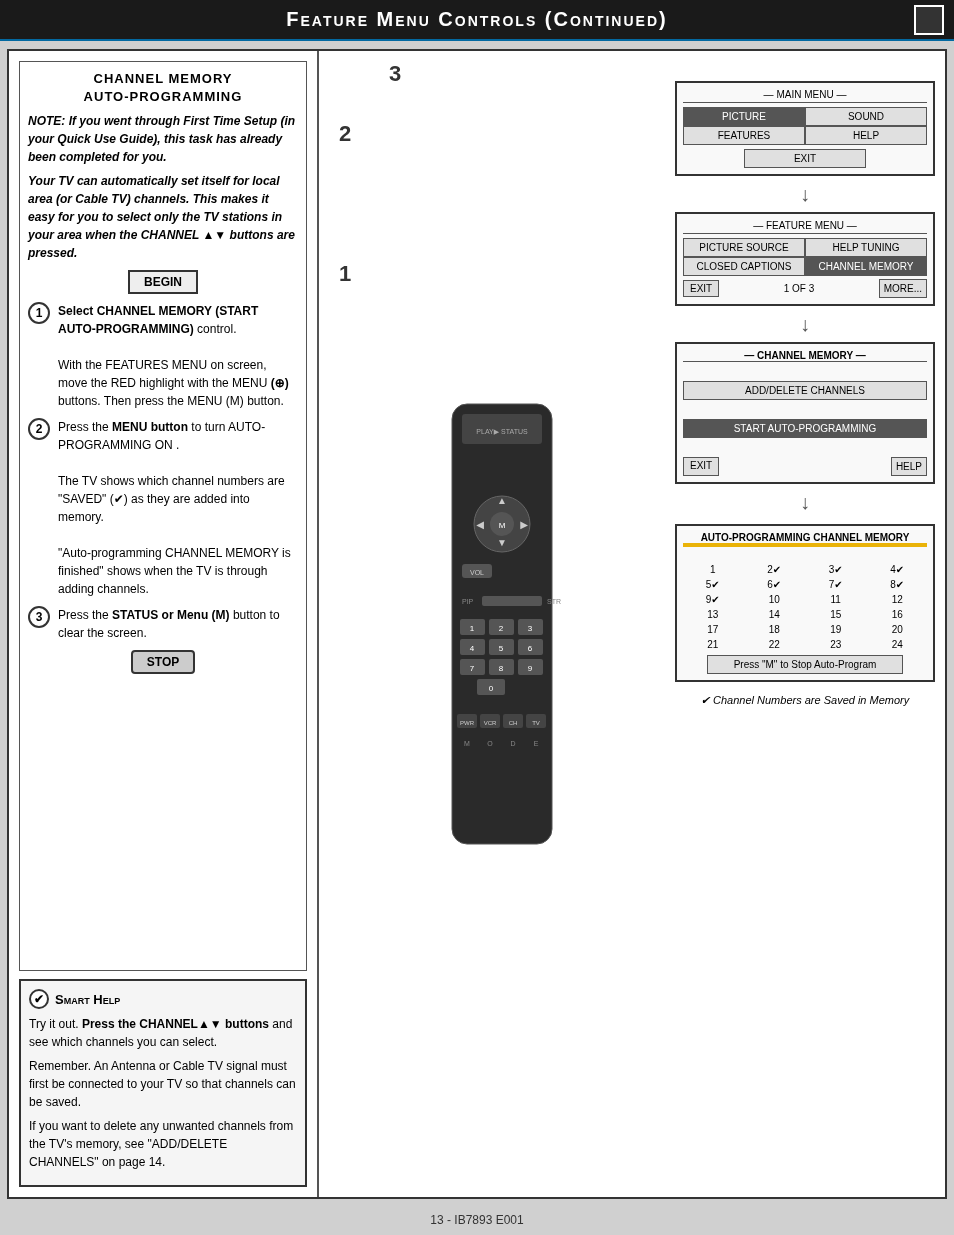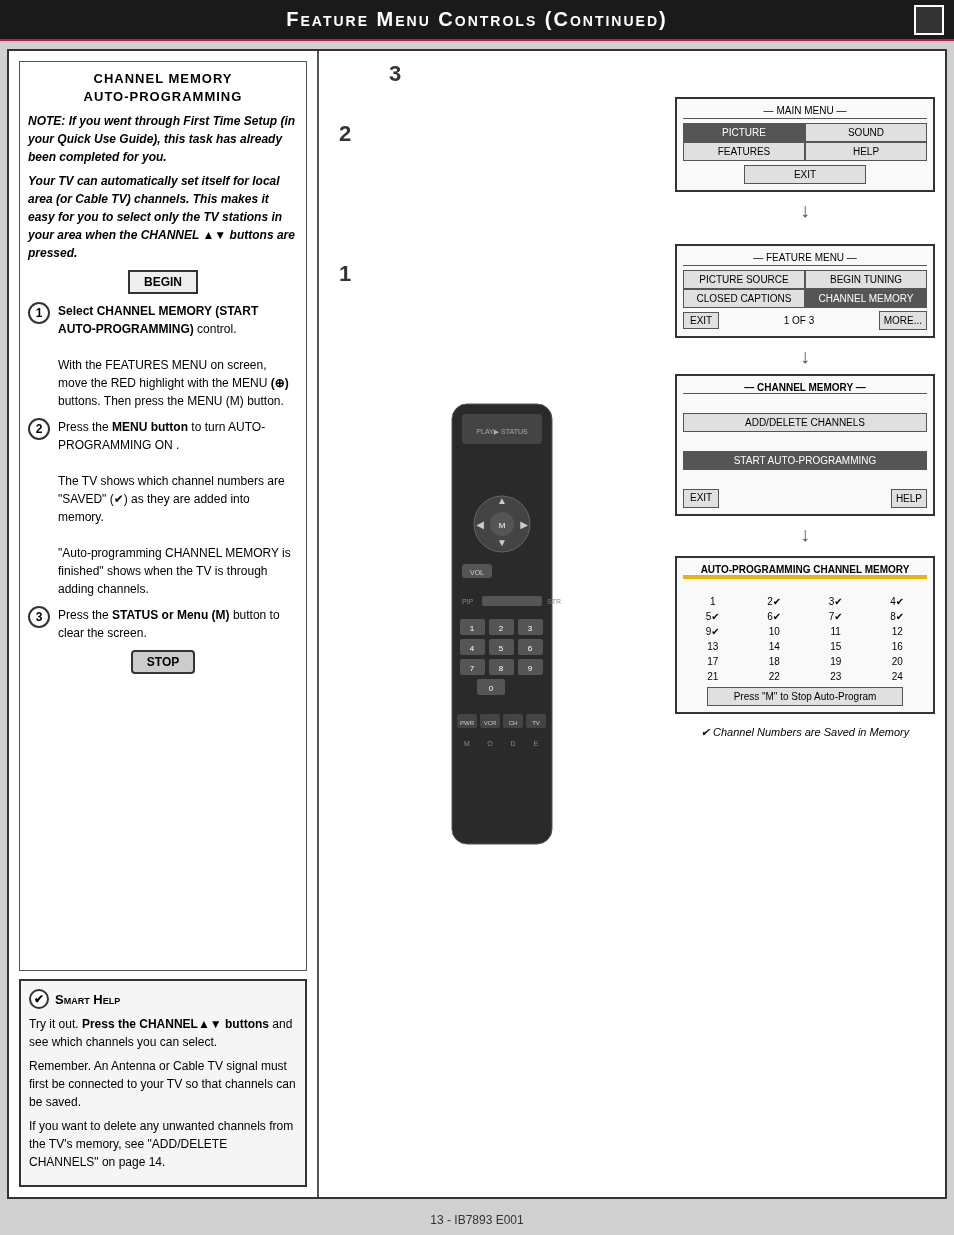--- a/index.html
+++ b/index.html
@@ -17,21 +17,21 @@
     .page-header {
       width: 954px;
       background: #1a1a1a;
       color: #fff;
       text-align: center;
       padding: 8px 0;
       font-size: 20px;
       font-weight: bold;
       font-variant: small-caps;
       letter-spacing: 2px;
-      border-bottom: 2px solid #be185d;
+      border-bottom: 2px solid #0369a1;
       position: relative;
     }
     .page-header .corner-box {
       position: absolute;
       right: 10px;
       top: 50%;
       transform: translateY(-50%);
       width: 30px;
       height: 30px;
       border: 2px solid #fff;
@@ -182,21 +182,20 @@
       gap: 8px;
       justify-content: flex-start;
       padding-top: 20px;
     }
 
     .screen-box {
       border: 2px solid #333;
       background: #f9f9f9;
       padding: 6px;
       font-size: 11px;
-      margin-top: 16px;
     }
     .screen-title-bar {
       text-align: center;
       font-size: 10px;
       border-bottom: 1px solid #555;
       margin-bottom: 4px;
       padding-bottom: 2px;
     }
     .screen-grid {
       display: grid;
@@ -496,21 +495,21 @@
             <div class="screen-btn" style="width:50%; margin:auto;">EXIT</div>
           </div>
         </div>
 
         <div class="arrow-down">↓</div>
 
         <div class="screen-box">
           <div class="screen-title-bar">— FEATURE MENU —</div>
           <div class="screen-grid">
             <div class="screen-btn">PICTURE SOURCE</div>
-            <div class="screen-btn">BEGIN TUNING</div>
+            <div class="screen-btn">HELP TUNING</div>
             <div class="screen-btn">CLOSED CAPTIONS</div>
             <div class="screen-btn selected">CHANNEL MEMORY</div>
           </div>
           <div class="screen-row">
             <div class="exit-btn">EXIT</div>
             <div class="page-indicator">1 OF 3</div>
             <div class="screen-btn">MORE...</div>
           </div>
         </div>
 

